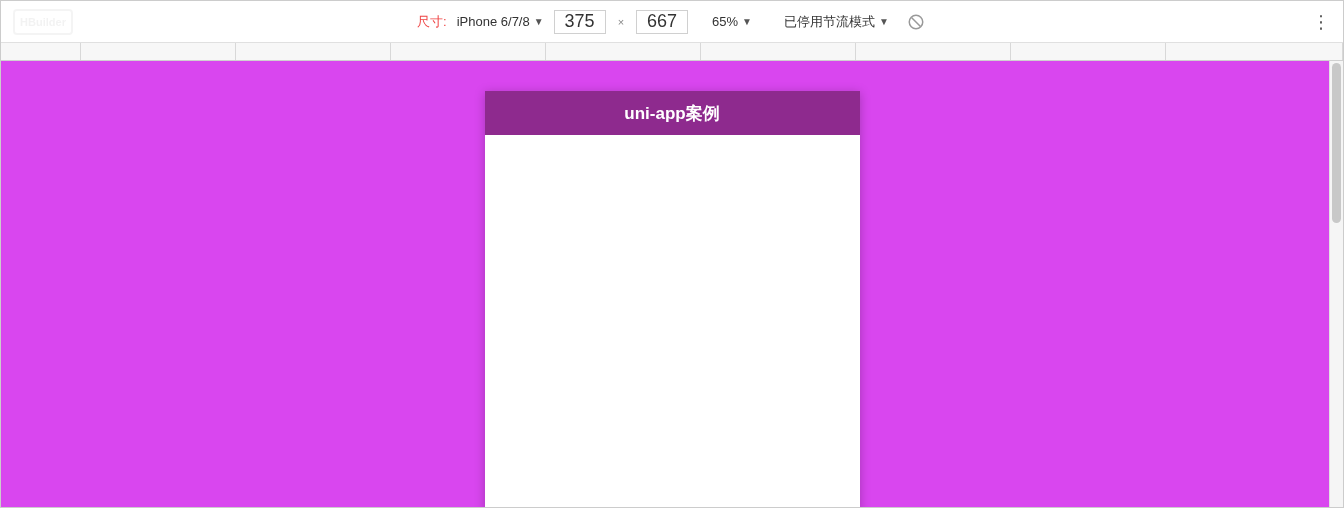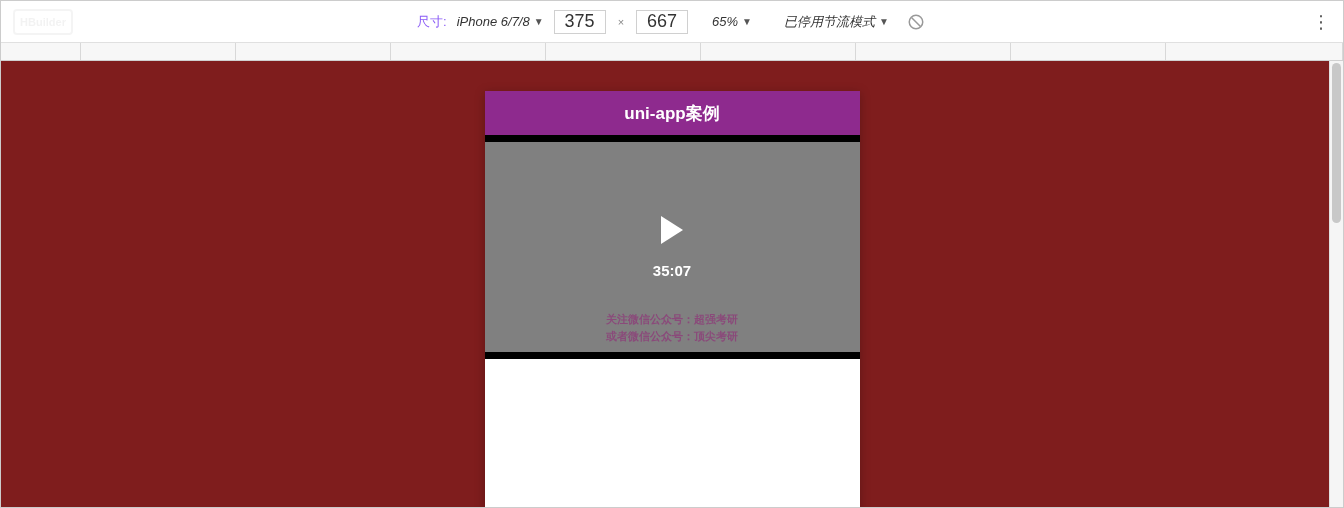--- a/index.html
+++ b/index.html
@@ -3,35 +3,35 @@
   <meta charset="utf-8">
   <style>
     * { margin: 0; padding: 0; box-sizing: border-box; }
     body { font-family: -apple-system, BlinkMacSystemFont, "Segoe UI", Arial, sans-serif; font-size: 13px; color: #333; background: #fff; overflow: hidden; }
     
     .devtools-root { width: 1344px; height: 508px; display: flex; flex-direction: column; border: 1px solid #ccc; position: relative; }
     
     
     .device-toolbar { height: 42px; display: flex; align-items: center; justify-content: center; background: #fff; border-bottom: 1px solid #e0e0e0; position: relative; }
     .device-toolbar-inner { display: flex; align-items: center; gap: 10px; }
-    .device-label { color: #8b5cf6; text-align: right; }
-    .drop { display: inline-flex; align-items: center; gap: 4px; cursor: pointer; font-style: italic; }
+    .device-label { color: #ef4444; text-align: right; }
+    .drop { display: inline-flex; align-items: center; gap: 4px; cursor: pointer; }
     .drop .tri { font-size: 10px; color: #555; }
     .dim-input { width: 52px; height: 24px; border: 1px solid #d0d0d0; text-align: center; font-size: 18px; color: #333; background: #fff; }
     .dim-sep { color: #888; font-size: 11px; padding: 0 2px; }
     .rotate-icon { width: 22px; height: 22px; display: flex; align-items: center; justify-content: center; cursor: pointer; color: #888; }
     .more-icon { position: absolute; right: 10px; top: 50%; transform: translateY(-50%); width: 24px; height: 24px; display: flex; align-items: center; justify-content: center; cursor: pointer; color: #555; font-size: 18px; }
     .watermark { position: absolute; left: 12px; top: 8px; width: 60px; height: 26px; border: 2px solid #f2f2f2; border-radius: 4px; display: flex; align-items: center; justify-content: center; color: #f0f0f0; font-size: 11px; font-weight: 600; opacity: 0.8; }
     
     
     .ruler { height: 18px; background: #f7f7f7; border-bottom: 1px solid #d0d0d0; display: flex; }
     .ruler .tick { border-right: 1px solid #d8d8d8; height: 100%; }
     
     
-    .viewport-area { flex: 1; background: #7f1d1d; display: flex; justify-content: center; align-items: flex-start; padding-top: 30px; overflow: hidden; position: relative; }
+    .viewport-area { flex: 1; background: #d946ef; display: flex; justify-content: center; align-items: flex-start; padding-top: 30px; overflow: hidden; position: relative; }
     .viewport-scroll { position: absolute; right: 0; top: 0; bottom: 0; width: 14px; background: #f5f5f5; border-left: 1px solid #e0e0e0; }
     .viewport-scroll-thumb { position: absolute; left: 2px; right: 2px; top: 2px; height: 160px; background: #c8c8c8; border-radius: 5px; }
     
     .device-frame { width: 375px; height: 420px; box-shadow: 0 2px 10px rgba(0,0,0,0.25); background: #fff; display: flex; flex-direction: column; overflow: hidden; }
     
     .app-header { background: #8e2a8e; color: #fff; font-weight: 700; font-size: 17px; height: 44px; display: flex; align-items: center; justify-content: center; }
     
     .video-block { position: relative; width: 100%; background: #000; }
     .video-bar-top { height: 7px; background: #000; }
     .video-body { height: 210px; background: #808080; position: relative; display: flex; flex-direction: column; align-items: center; justify-content: center; }
@@ -90,32 +90,20 @@
     <div class="tick" style="flex:1;"></div>
   </div>
 
   <div class="viewport-area">
     <div class="device-frame">
 
       <div class="app-header">
         <span>uni-app案例</span>
       </div>
 
-      <div class="video-block">
-        <div class="video-bar-top"></div>
-        <div class="video-body">
-          <div class="play-btn"></div>
-          <div class="video-time">35:07</div>
-          <div class="video-caption">
-            <div>关注微信公众号：超强考研</div>
-            <div>或者微信公众号：顶尖考研</div>
-          </div>
-        </div>
-        <div class="video-bar-bottom"></div>
-      </div>
 
       <div class="app-content"></div>
     </div>
 
     <div class="viewport-scroll">
       <div class="viewport-scroll-thumb"></div>
     </div>
   </div>
 </div>
 

